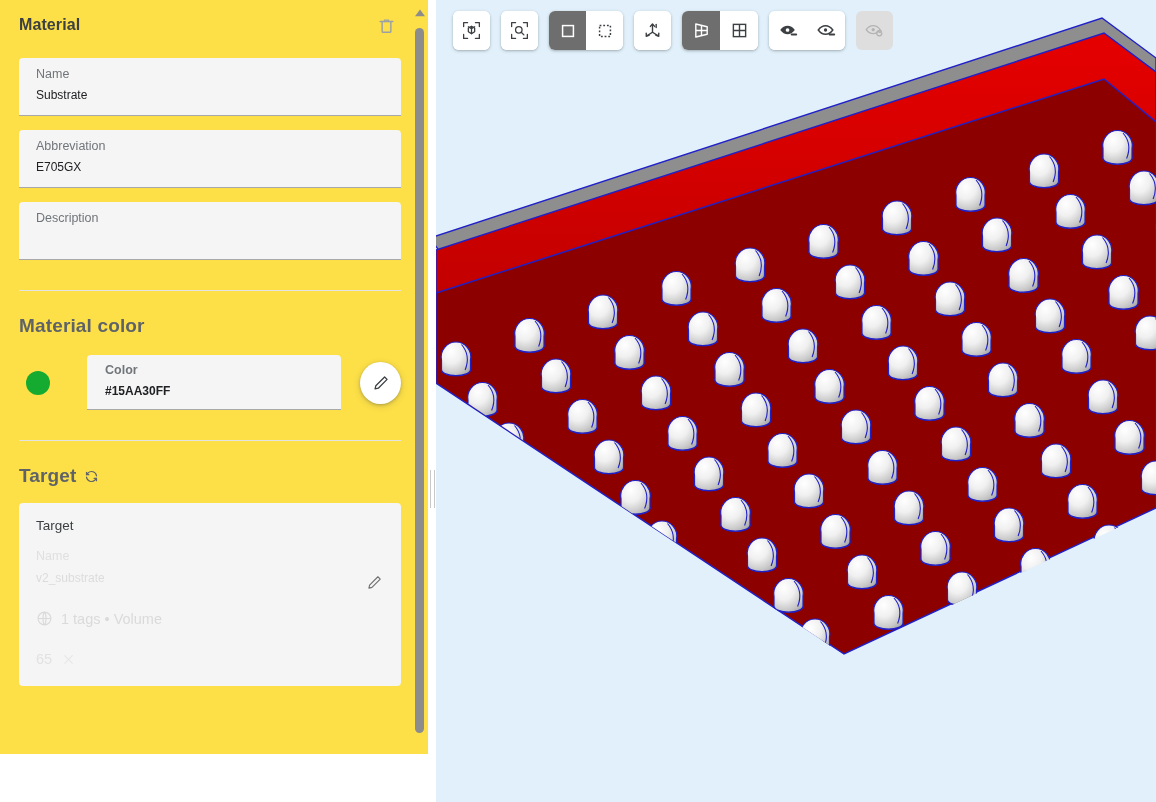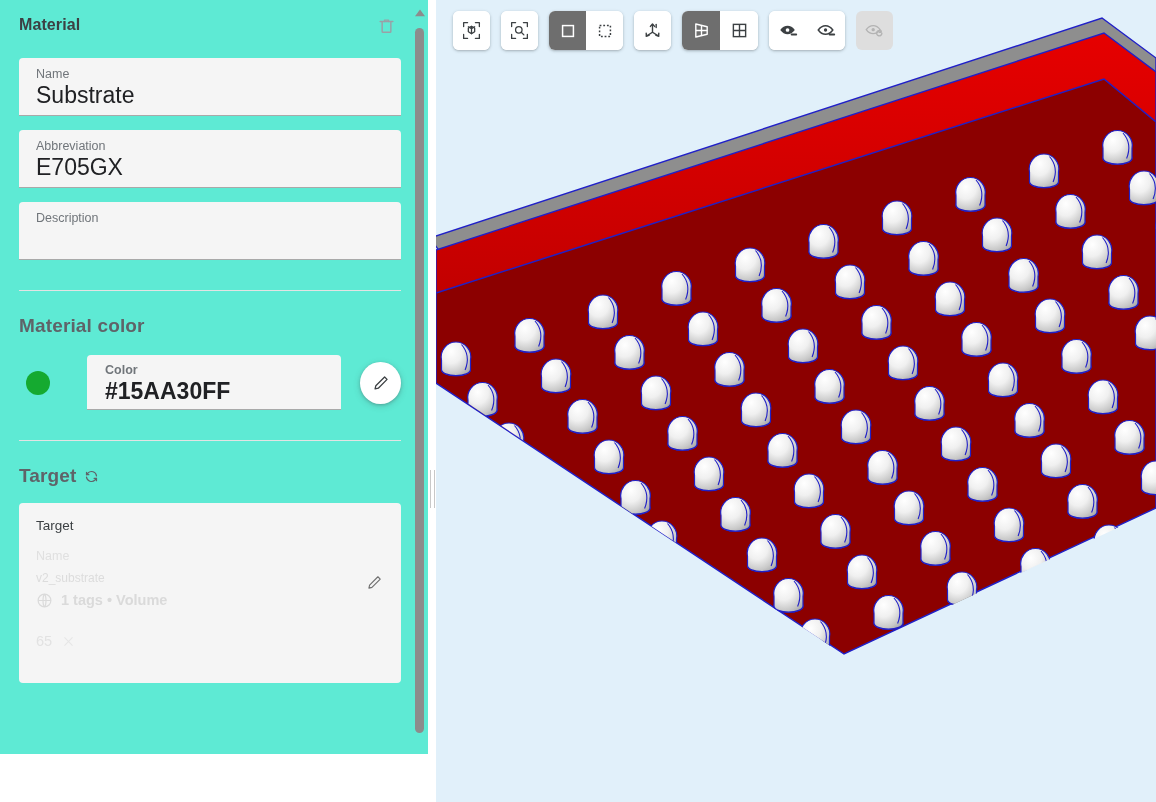--- a/index.html
+++ b/index.html
@@ -16,21 +16,21 @@
     width: 1156px; height: 802px;
     display: flex;
     background: #ffffff;
   }
 
   
   #left-panel {
     position: relative;
     width: 436px;
     height: 754px;
-    background: #5eead4;
+    background: #fde047;
     flex: 0 0 436px;
     overflow: hidden;
   }
   #panel-scroll {
     position: absolute;
     inset: 0 16px 0 0;
     overflow: hidden;
   }
   .panel-inner { padding: 0 19px; }
 
@@ -67,21 +67,21 @@
     padding: 8px 12px 0 17px;
     overflow: hidden;
   }
   .field-label {
     font-size: 12.5px;
     color: #70757a;
     line-height: 16px;
     white-space: nowrap;
   }
   .field-value {
-    font-size: 23px;
+    font-size: 12px;
     color: #202124;
     line-height: 26px;
     white-space: nowrap;
     overflow: hidden;
   }
 
   .divider {
     height: 1px;
     background: #e3e3e3;
     margin: 30px 0 0 0;
@@ -155,24 +155,25 @@
     line-height: 18px;
     margin-top: 12px;
   }
   .ghost-value {
     font-size: 12px;
     color: #dcdcdc;
     line-height: 27px;
   }
   .ghost-meta {
     display: flex;
+    align-items: center;
     gap: 8px;
+    margin-top: 18px;
     font-size: 14.5px;
     color: #dadada;
-    font-weight: bold;
   }
   .ghost-chip {
     margin-top: 24px;
     display: inline-flex;
     align-items: center;
     gap: 10px;
     font-size: 14.5px;
     color: #e2e2e2;
   }
   .target-edit {

